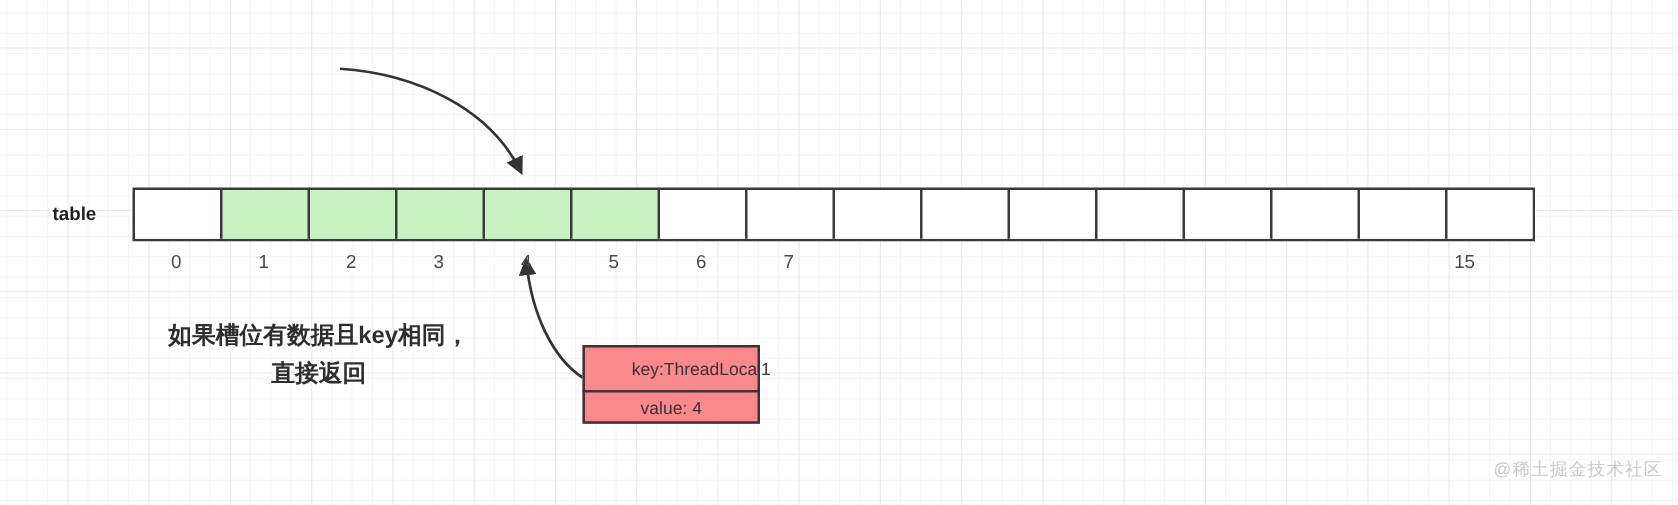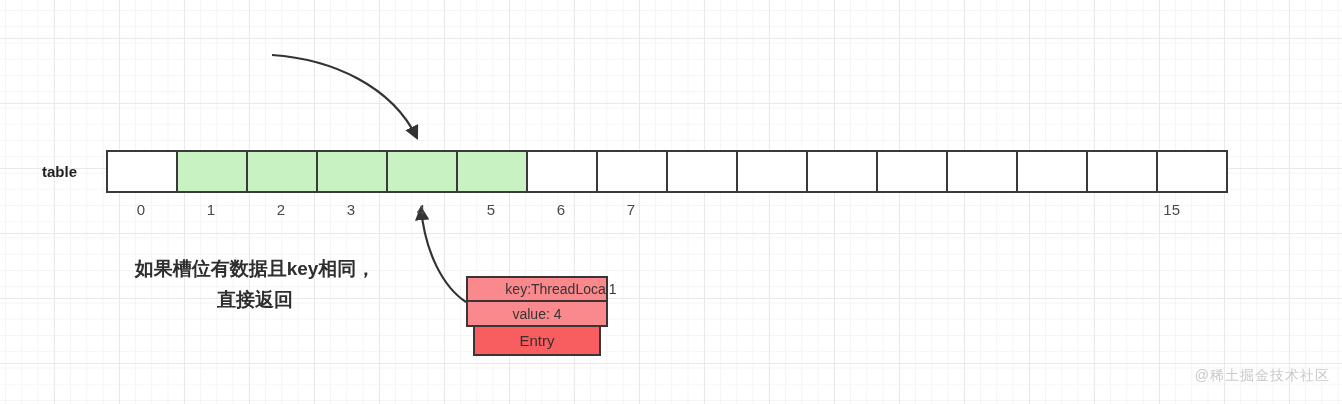--- a/index.html
+++ b/index.html
@@ -105,21 +105,21 @@
     width:142px;
   }
   .entry-key,.entry-value{
     width:142px;
     background:var(--pink);
     border:2px solid #3b3335;
     display:flex;align-items:center;justify-content:center;
     font-size:14px;
     color:#3a3234;
   }
-  .entry-key{height:26px;padding-left:48px;}
+  .entry-key{height:38px;padding-left:48px;}
   .entry-value{height:27px;margin-top:-2px;}
   .entry-title{
     width:128px;height:31px;
     margin:-2px 0 0 7px;
     background:var(--red);
     border:2px solid #3b3335;
     display:flex;align-items:center;justify-content:center;
     font-size:15px;
     color:#3a2e30;
   }
@@ -181,18 +181,17 @@
     </div>
 
   <div class="note">
     <span>如果槽位有数据且key相同，</span>
     <span>直接返回</span>
   </div>
 
   <div class="entry-stack">
     <div class="entry-key">key:ThreadLocal1</div>
     <div class="entry-value">value: 4</div>
-    <div class="entry-title">Entry</div>
   </div>
 
   <div class="watermark">@稀土掘金技术社区</div>
 
 </div>
 
 </body></html>

